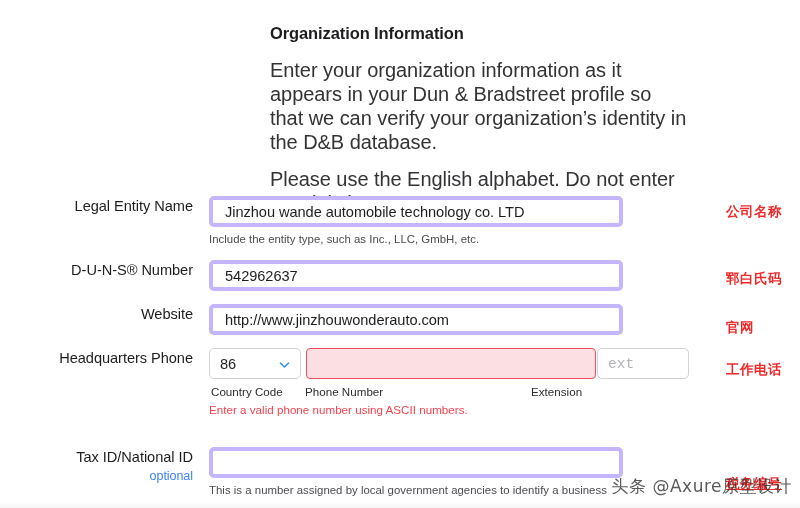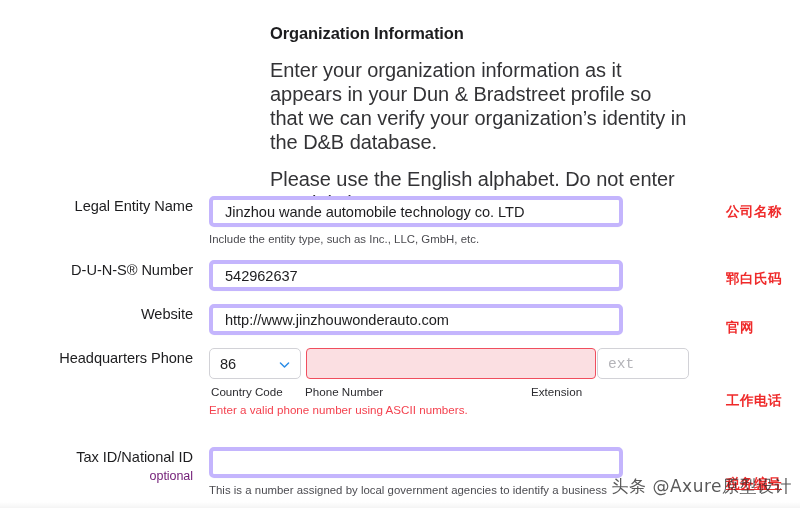--- a/index.html
+++ b/index.html
@@ -68,21 +68,21 @@
     padding-right: 16px;
     box-sizing: border-box;
     font-size: 14.6px;
     color: #1d1d1f;
     line-height: 20px;
     letter-spacing: -0.05px;
   }
   .label-col .optional {
     display: block;
     font-size: 12.5px;
-    color: #701a75;
+    color: #3b82f6;
     line-height: 16px;
     margin-top: 1px;
   }
   .field-col {
     flex: 1 1 auto;
     position: relative;
   }
 
   
   .text-input {
@@ -307,19 +307,19 @@
         <input class="text-input" type="text" value="" style="">
         <div class="helper">This is a number assigned by local government agencies to identify a business</div>
       </div>
     </div>
 
   </div>
 
   <div class="annot" style="left:726px; top:203px;">公司名称</div>
   <div class="annot" style="left:726px; top:270px;">郓白氏码</div>
   <div class="annot" style="left:726px; top:319px;">官网</div>
-  <div class="annot" style="left:726px; top:361px;margin-top:31px;">工作电话</div>
+  <div class="annot" style="left:726px; top:361px;">工作电话</div>
   <div class="annot" style="left:726px; top:475px;text-decoration:underline;">税务编号</div>
 
   <div class="watermark">头条 @Axure原型设计</div>
 
   <div class="bottom-strip"></div>
 </div>
 
 </body></html>

